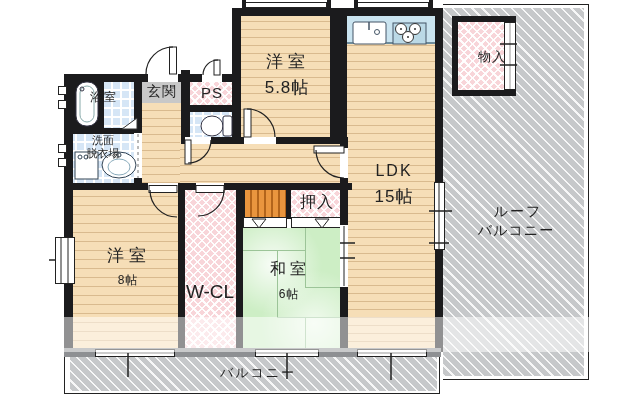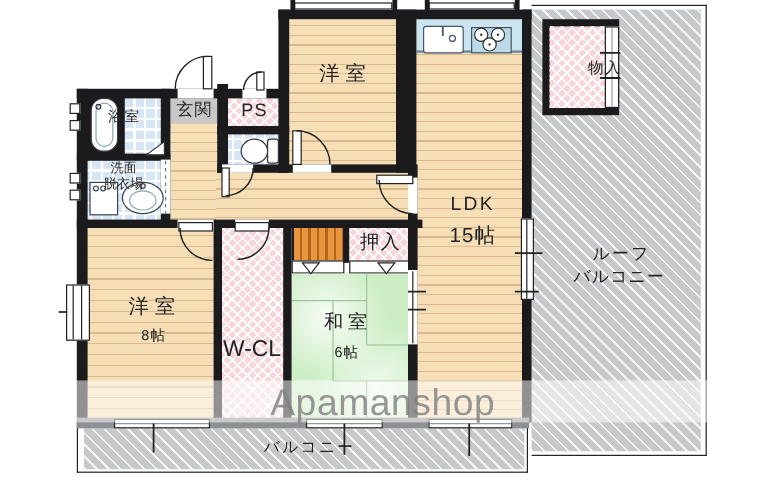--- a/index.html
+++ b/index.html
@@ -188,29 +188,29 @@
     <circle cx="415" cy="29" r="1" fill="#333"></circle>
     <circle cx="408" cy="37" r="1" fill="#333"></circle>
   </svg>
 
   <div class="lbl" style="left:104px;top:97px;font-size:12px;letter-spacing:2px">浴室</div>
   <div class="lbl" style="left:162px;top:92px;font-size:14px;letter-spacing:1px">玄関</div>
   <div class="lbl" style="left:212px;top:92px;font-size:15px;letter-spacing:1px">PS</div>
   <div class="lbl" style="left:103px;top:140px;font-size:11px">洗面</div>
   <div class="lbl" style="left:103px;top:153px;font-size:11px">脱衣場</div>
   <div class="lbl" style="left:288px;top:61px;font-size:17px;letter-spacing:5px">洋室</div>
+  <div class="lbl" style="left:287px;top:87px;font-size:17px;letter-spacing:1px">5.8帖</div>
   <div class="lbl" style="left:394px;top:171px;font-size:16px;letter-spacing:2px">LDK</div>
   <div class="lbl" style="left:394px;top:196px;font-size:17px;letter-spacing:1px">15帖</div>
-  <div class="lbl" style="left:504px;top:57px;font-size:13px;letter-spacing:1px">物入</div>
+  <div class="lbl" style="left:492px;top:57px;font-size:13px;letter-spacing:1px">物入</div>
   <div class="lbl" style="left:518px;top:212px;font-size:14px;letter-spacing:2px">ルーフ</div>
   <div class="lbl" style="left:516px;top:231px;font-size:14px;letter-spacing:1px">バルコニー</div>
   <div class="lbl" style="left:129px;top:255px;font-size:17px;letter-spacing:5px">洋室</div>
   <div class="lbl" style="left:128px;top:280px;font-size:12px;letter-spacing:1px">8帖</div>
   <div class="lbl" style="left:210px;top:292px;font-size:19px">W-CL</div>
   <div class="lbl" style="left:290px;top:269px;font-size:16px;letter-spacing:4px">和室</div>
   <div class="lbl" style="left:289px;top:294px;font-size:12px;letter-spacing:1px">6帖</div>
   <div class="lbl" style="left:317px;top:202px;font-size:16px;letter-spacing:1px">押入</div>
   <div class="lbl" style="left:258px;top:373px;font-size:13px;letter-spacing:2px">バルコニー</div>
 
   <div class="abs band" style="left:0;top:317px;width:640px;height:35px"></div>
-  <div class="wm" style="left:319px;top:336px">Apamanshop</div>
 
 </div>
 
 </body></html>

